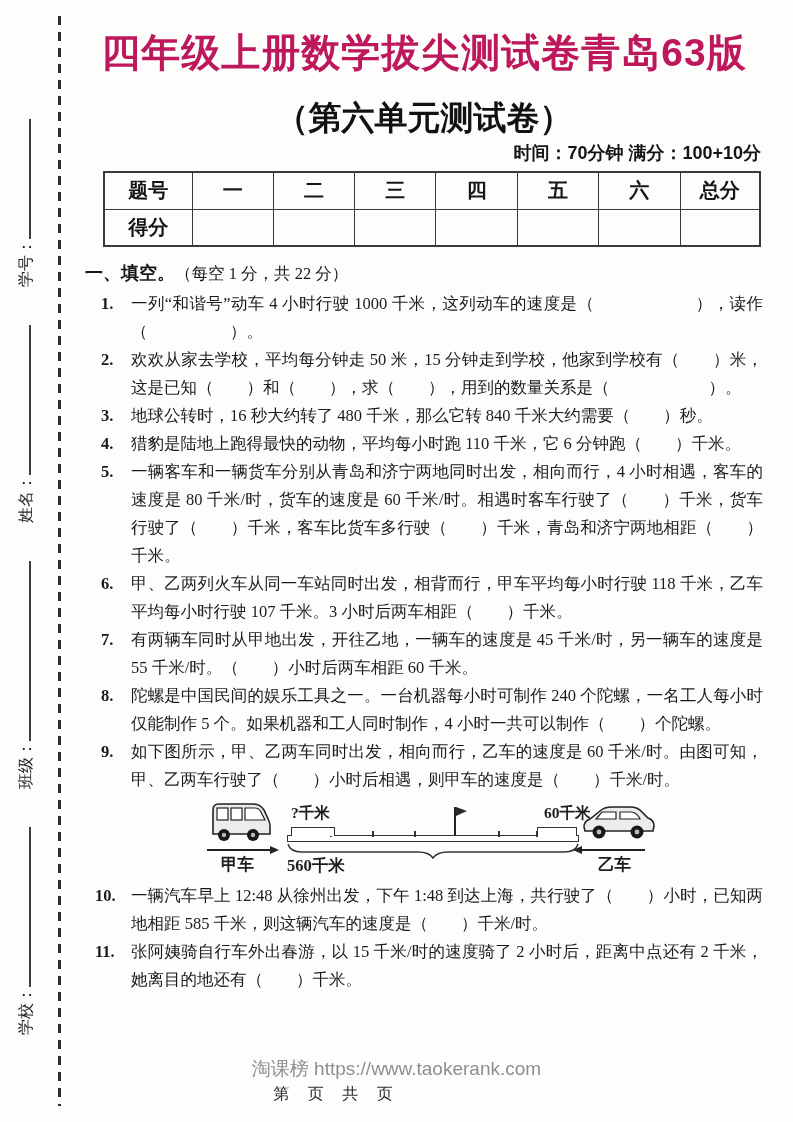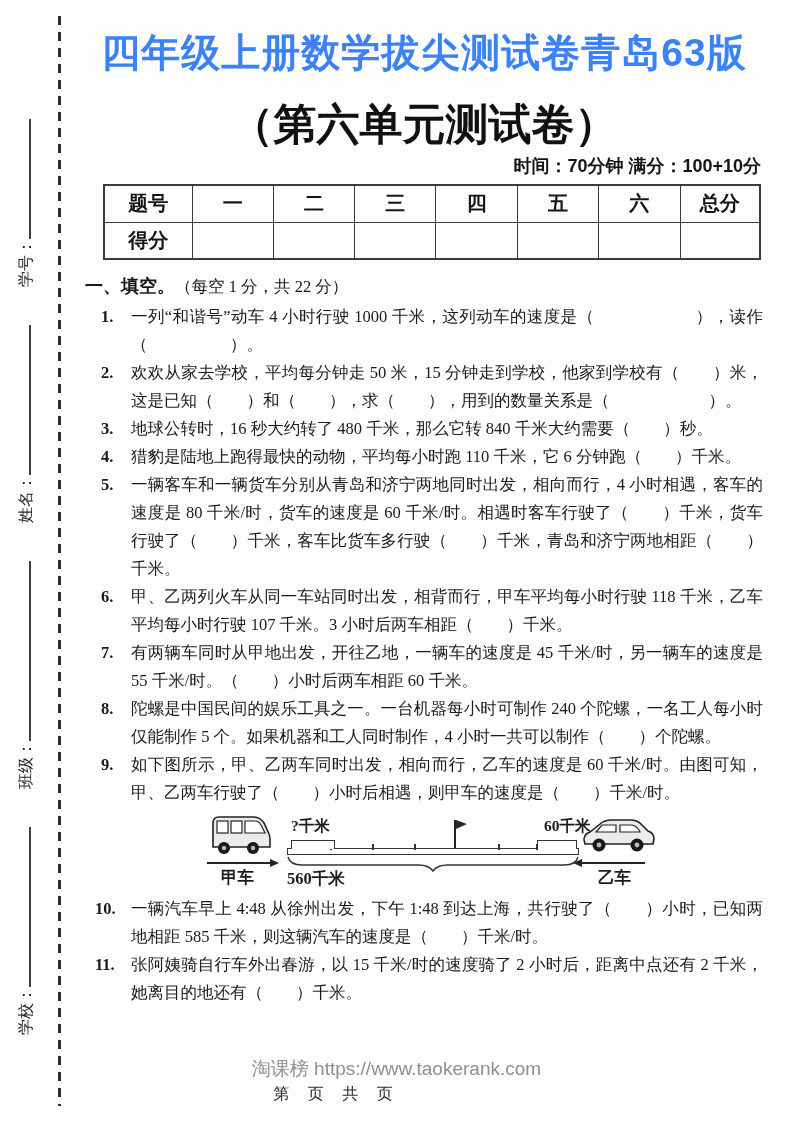--- a/index.html
+++ b/index.html
@@ -26,26 +26,26 @@
   }
   .sidebar-field { display:inline-flex; align-items:baseline; }
   .fill-line { display:inline-block; border-bottom:2px solid #3d3d3d; height:14px; }
   .w160{width:160px}.w180{width:180px}.w150{width:150px}.w120{width:120px}
 
   .content { position:absolute; left:85px; top:0; width:678px; }
 
   .title {
     margin-top:26px; text-align:center;
     font-family:"Liberation Sans","DejaVu Sans",sans-serif;
-    font-weight:bold; font-size:39px; letter-spacing:1px; color:#3b82f6;
+    font-weight:bold; font-size:39px; letter-spacing:1px; color:#be185d;
   }
   .subtitle {
     margin-top:16px; text-align:center;
     font-family:Liberation Mono, monospace;
-    font-weight:bold; font-size:43px; color:#111;
+    font-weight:bold; font-size:33px; color:#111;
   }
   .meta-line {
     text-align:right; padding-right:2px;
     font-family:"Liberation Sans","DejaVu Sans",sans-serif;
     font-weight:bold; font-size:18px; color:#141414;
   }
   table.score {
     margin-top:6px; margin-left:18px; width:658px;
     border-collapse:collapse; table-layout:fixed;
     font-size:20px; font-weight:bold; text-align:center; color:#151515;
@@ -246,21 +246,21 @@
           <circle cx="17" cy="33" r="2.4" fill="#bbb"></circle>
         <circle cx="55" cy="33" r="6.5" fill="#181818"></circle>
           <circle cx="55" cy="33" r="2.4" fill="#bbb"></circle>
       </svg>
       <div class="arrow left"></div>
       <div class="veh-label lbl-yi">乙车</div>
     </div>
 
     <div class="q q10plus">
       <span class="qnum">10.</span>
-      <span>一辆汽车早上 4:48 从徐州出发，下午 1:48 到达上海，共行驶了（　　）小时，已知两地相距 585 千米，则这辆汽车的速度是（　　）千米/时。</span>
+      <span>一辆汽车早上 12:48 从徐州出发，下午 1:48 到达上海，共行驶了（　　）小时，已知两地相距 585 千米，则这辆汽车的速度是（　　）千米/时。</span>
     </div>
     <div class="q q10plus">
       <span class="qnum">11.</span>
       <span>张阿姨骑自行车外出春游，以 15 千米/时的速度骑了 2 小时后，距离中点还有 2 千米，她离目的地还有（　　）千米。</span>
     </div>
 
   </div>
 </div>
 
 <div class="footer-site">淘课榜 https://www.taokerank.com</div>

